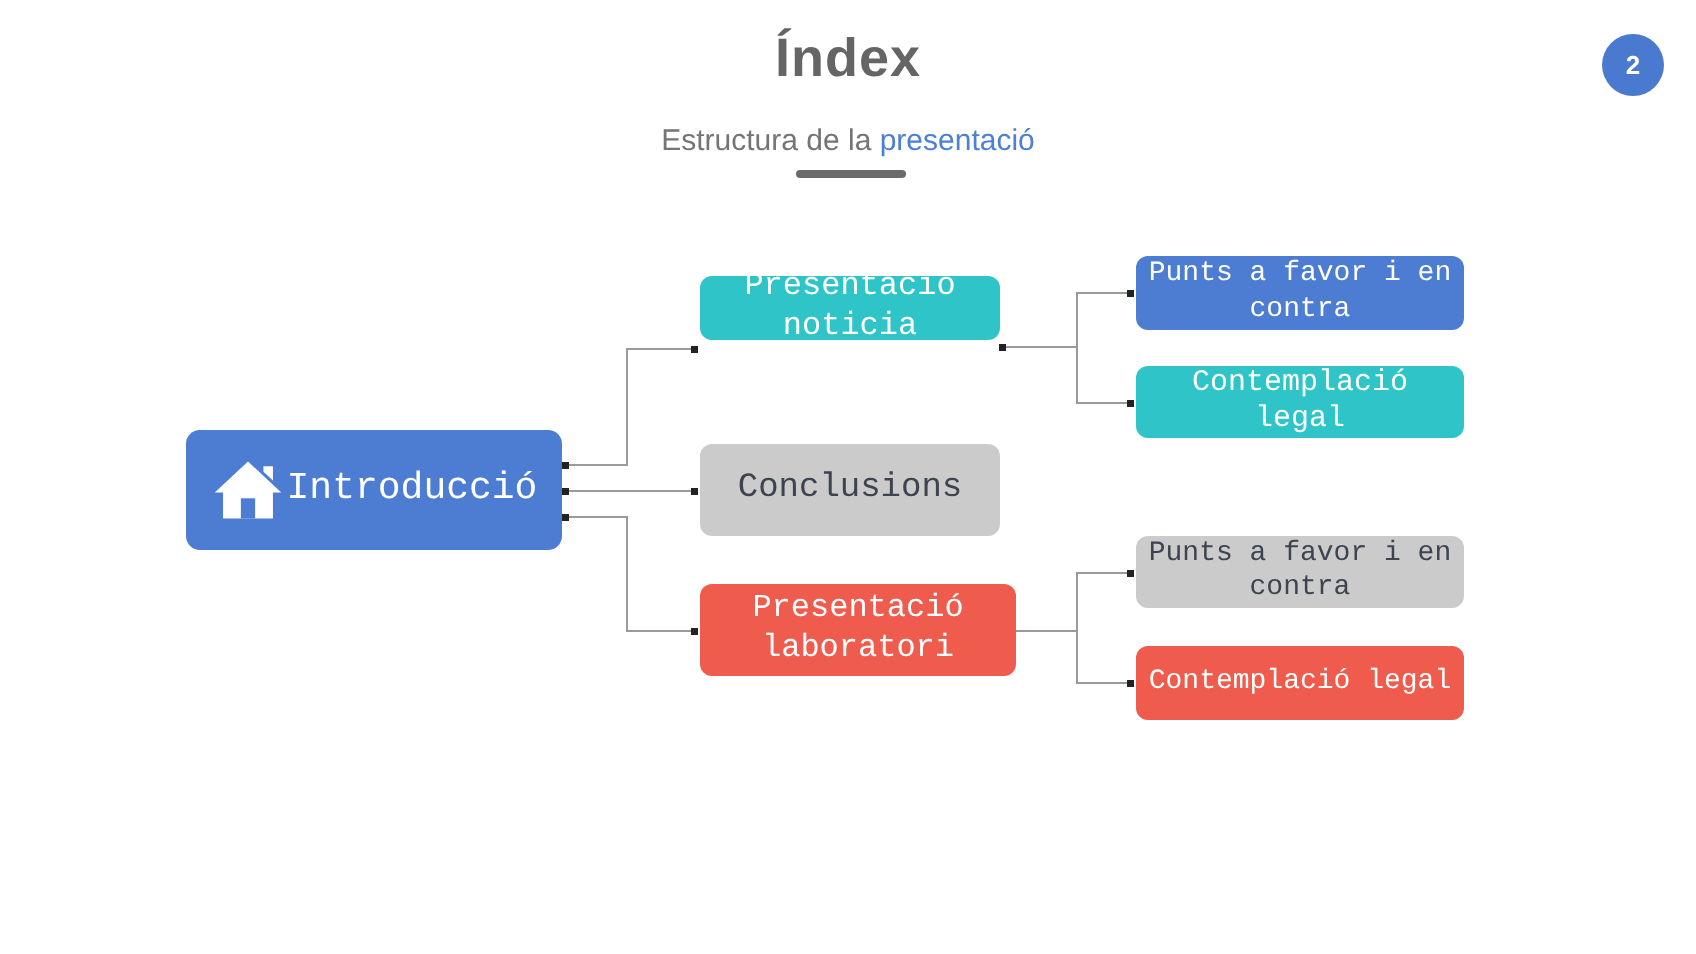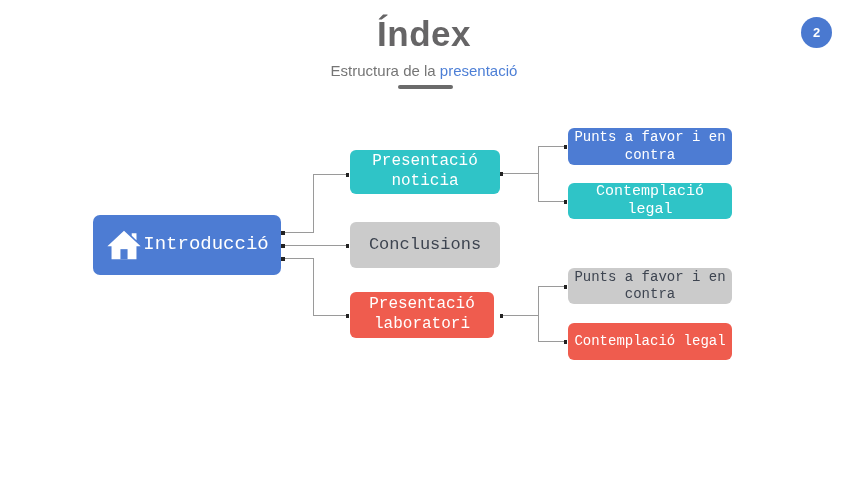--- a/index.html
+++ b/index.html
@@ -4,21 +4,21 @@
 <style>
   * { margin:0; padding:0; box-sizing:border-box; }
   html,body { background:#ffffff; }
   body { font-family:"Liberation Sans", sans-serif; }
   .slide {
     position:relative; width:848px; height:477px;
     background:#ffffff; overflow:hidden;
   }
   .slide-title {
     position:absolute; top:14px; left:0; width:100%;
-    text-align:center; font-size:35px; font-weight:700; color:#666566;
+    text-align:center; font-size:27px; font-weight:700; color:#666566;
     letter-spacing:0.5px;
   }
   .slide-subtitle {
     position:absolute; top:62px; left:0; width:100%;
     text-align:center; font-size:15px; color:#757575;
   }
   .subtitle-highlight { color:#4d7fd6; }
   .title-underline {
     position:absolute; left:398px; top:85px; width:55px; height:4px;
     background:#6b6b6b; border-radius:2px;
@@ -34,23 +34,23 @@
     display:flex; align-items:center; justify-content:center;
     text-align:center; padding:2px 6px; line-height:1.22;font-family:Liberation Mono, monospace;
   }
   .node-blue { background:#4d7cd3; color:#ffffff; }
   .node-teal { background:#2fc4c7; color:#ffffff; }
   .node-red  { background:#ef5c4e; color:#ffffff; }
   .node-gray { background:#cbcbcb; color:#3d4450;justify-content:center; }
 
   .node-intro { left:93px; top:215px; width:188px; height:60px;
     font-size:19px; border-radius:7px; }
-  .node-noticia { left:350px; top:150px; width:150px; height:44px; font-size:16px;align-items:center; }
+  .node-noticia { left:350px; top:138px; width:150px; height:32px; font-size:16px;align-items:center; }
   .node-conclusions { left:350px; top:222px; width:150px; height:46px; font-size:17px; }
-  .node-laboratori { left:350px; top:292px; width:144px; height:46px; font-size:16px; }
+  .node-laboratori { left:350px; top:292px; width:158px; height:46px; font-size:16px; }
   .node-r-punts-1 { left:568px; top:128px; width:164px; height:37px; font-size:14px; }
   .node-r-legal-1 { left:568px; top:183px; width:164px; height:36px; font-size:15px; }
   .node-r-punts-2 { left:568px; top:268px; width:164px; height:36px; font-size:14px; }
   .node-r-legal-2 { left:568px; top:323px; width:164px; height:37px; font-size:14px; }
 
   .connector-layer { position:absolute; left:0; top:0; width:848px; height:477px; pointer-events:none; }
   .home-icon-wrap { display:flex; align-items:center; }
 </style>
 </head>
 <body>

